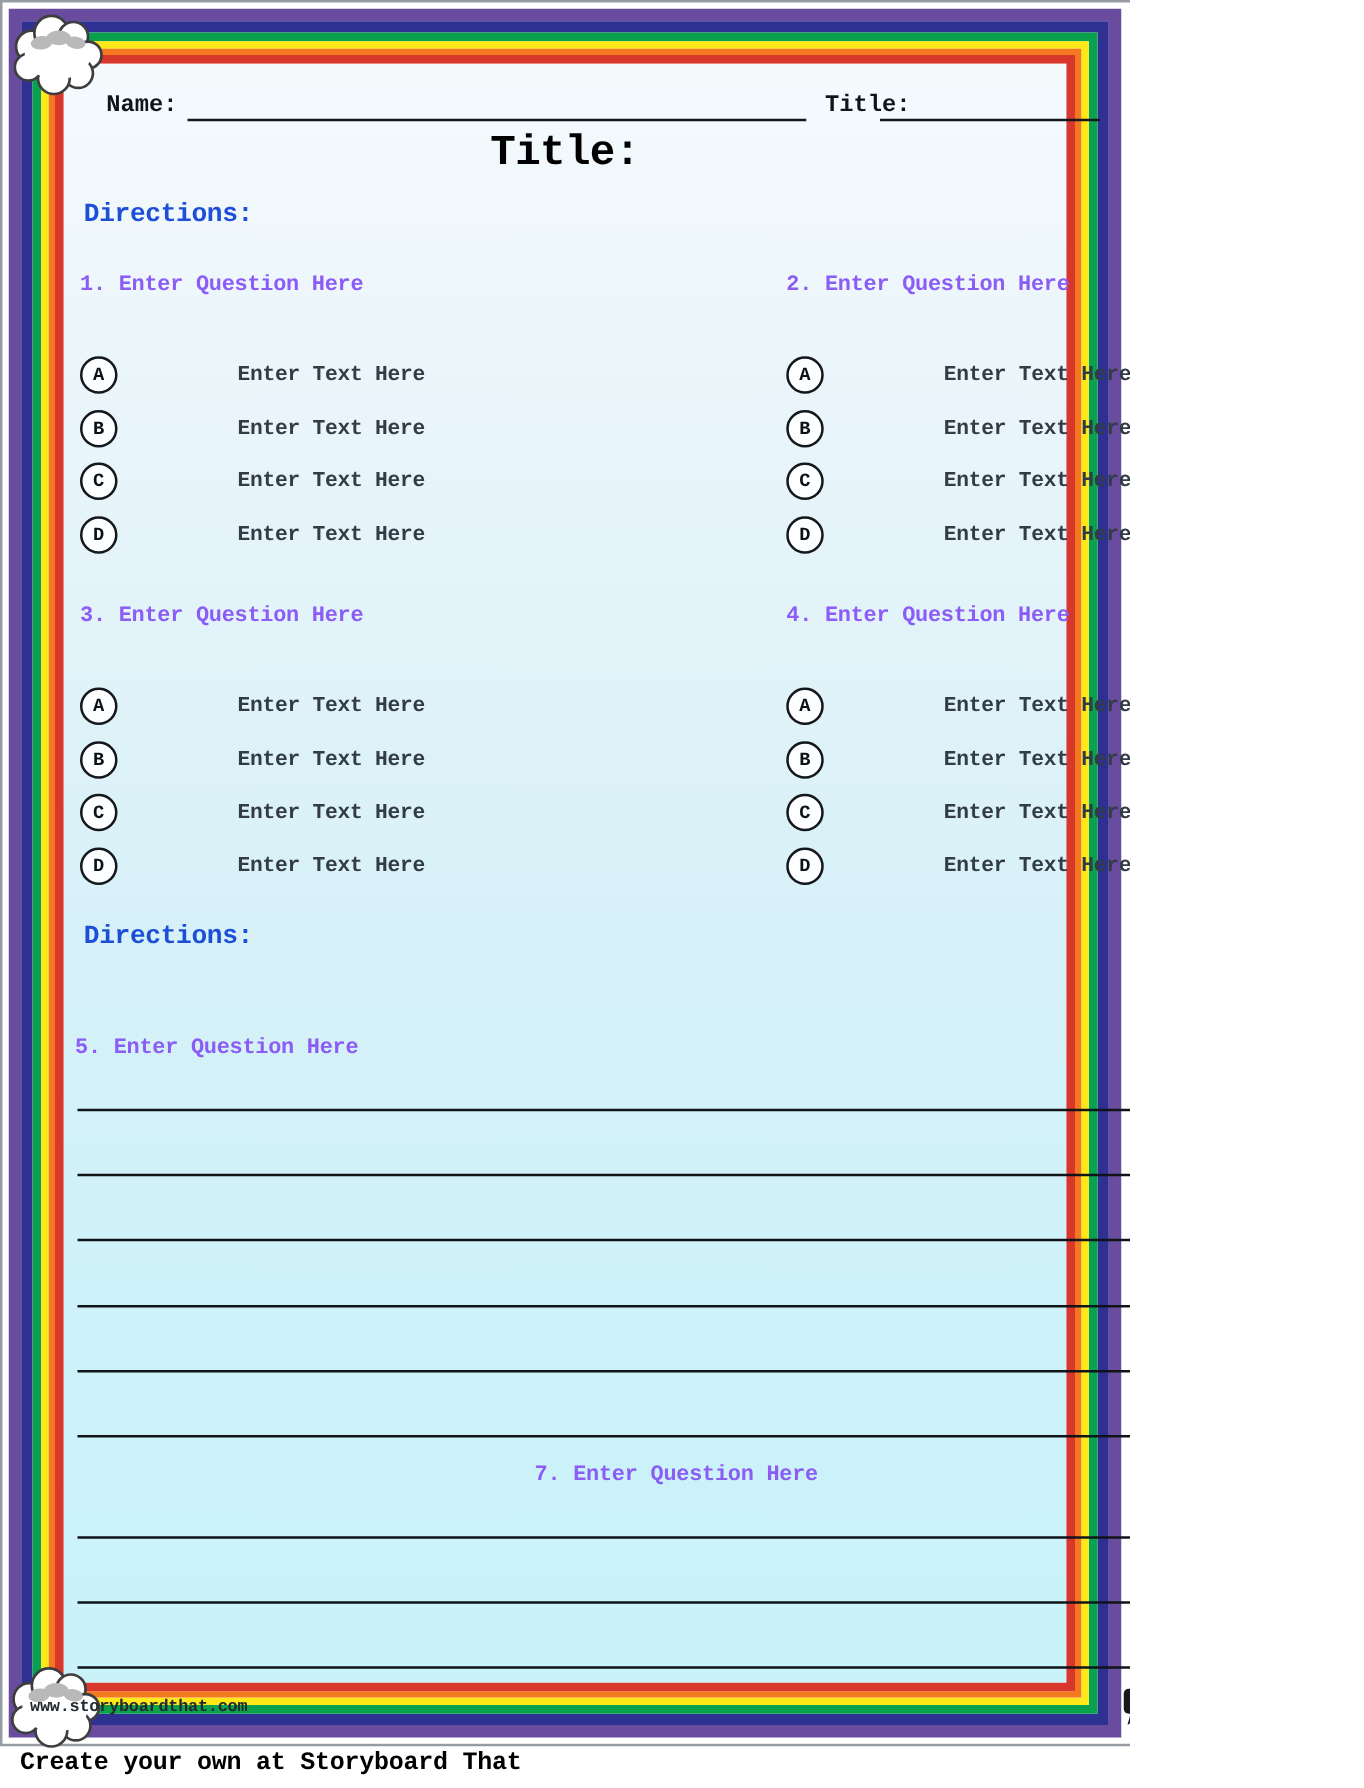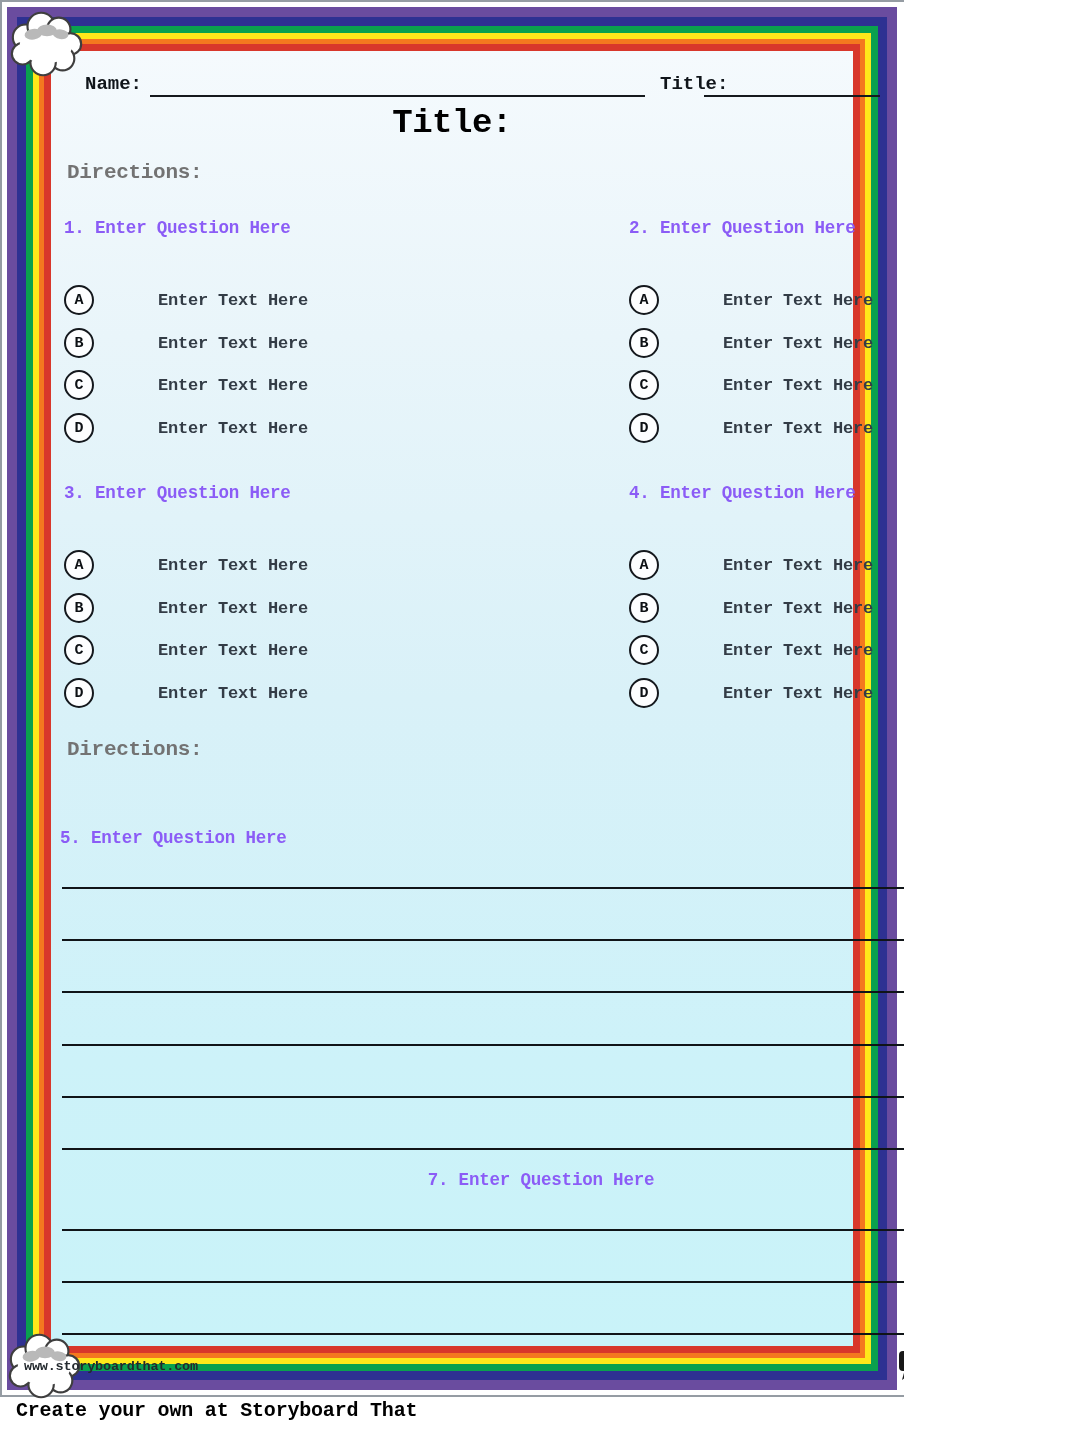--- a/index.html
+++ b/index.html
@@ -22,32 +22,32 @@
     position:absolute;inset:51px 51px 84px 51px;
     background:linear-gradient(180deg,#f5fafd 0%,#e9f5fa 22%,#d9f1f8 50%,#cdf2f9 78%,#c9f3f9 100%);
   }
   .hdr-label{position:absolute;font-weight:700;font-size:19px;color:#10151a;}
   .fill-line{position:absolute;height:0;border-bottom:2px solid #15191d;}
   .page-title{
     position:absolute;left:51px;right:51px;top:104px;text-align:center;
     font-weight:700;font-size:34px;color:#000000;letter-spacing:-0.5px;
   }
   .directions{
-    position:absolute;left:67px;font-weight:700;font-size:21px;color:#737373;letter-spacing:-0.3px;
+    position:absolute;left:67px;font-weight:700;font-size:21px;color:#1d4ed8;letter-spacing:-0.3px;
   }
   .mc-q{position:absolute;width:430px;}
   .q-head{font-weight:700;font-size:17.5px;color:#8b5cf6;letter-spacing:-0.2px;white-space:nowrap;}
   .opt-row{position:absolute;left:0;height:30px;display:flex;align-items:center;}
   .bubble{
     width:26px;height:26px;border:2px solid #14181d;border-radius:50%;
     background:#fdfeff;display:flex;align-items:center;justify-content:center;
     font-weight:700;font-size:15px;color:#0d1115;flex:0 0 auto;
   }
   .opt-text{
-    margin-left:64px;font-weight:700;font-size:17px;color:#333c46;letter-spacing:-0.2px;white-space:nowrap;
+    margin-left:96px;font-weight:700;font-size:17px;color:#333c46;letter-spacing:-0.2px;white-space:nowrap;
   }
   .open-q{position:absolute;left:60px;width:962px;}
   .ans-line{position:absolute;left:2px;width:958px;height:0;border-bottom:2px solid #101418;}
   .cloud{position:absolute;}
   .cloud.flip{transform:scaleX(-1);}
   .site-url{
     position:absolute;left:24px;top:1359px;font-weight:700;font-size:13.5px;color:#23292e;letter-spacing:-0.2px;
   }
   .logo{position:absolute;left:898px;top:1350px;display:flex;align-items:center;}
   .logo-text{font-weight:700;font-size:21.5px;letter-spacing:-0.2px;white-space:nowrap;}

